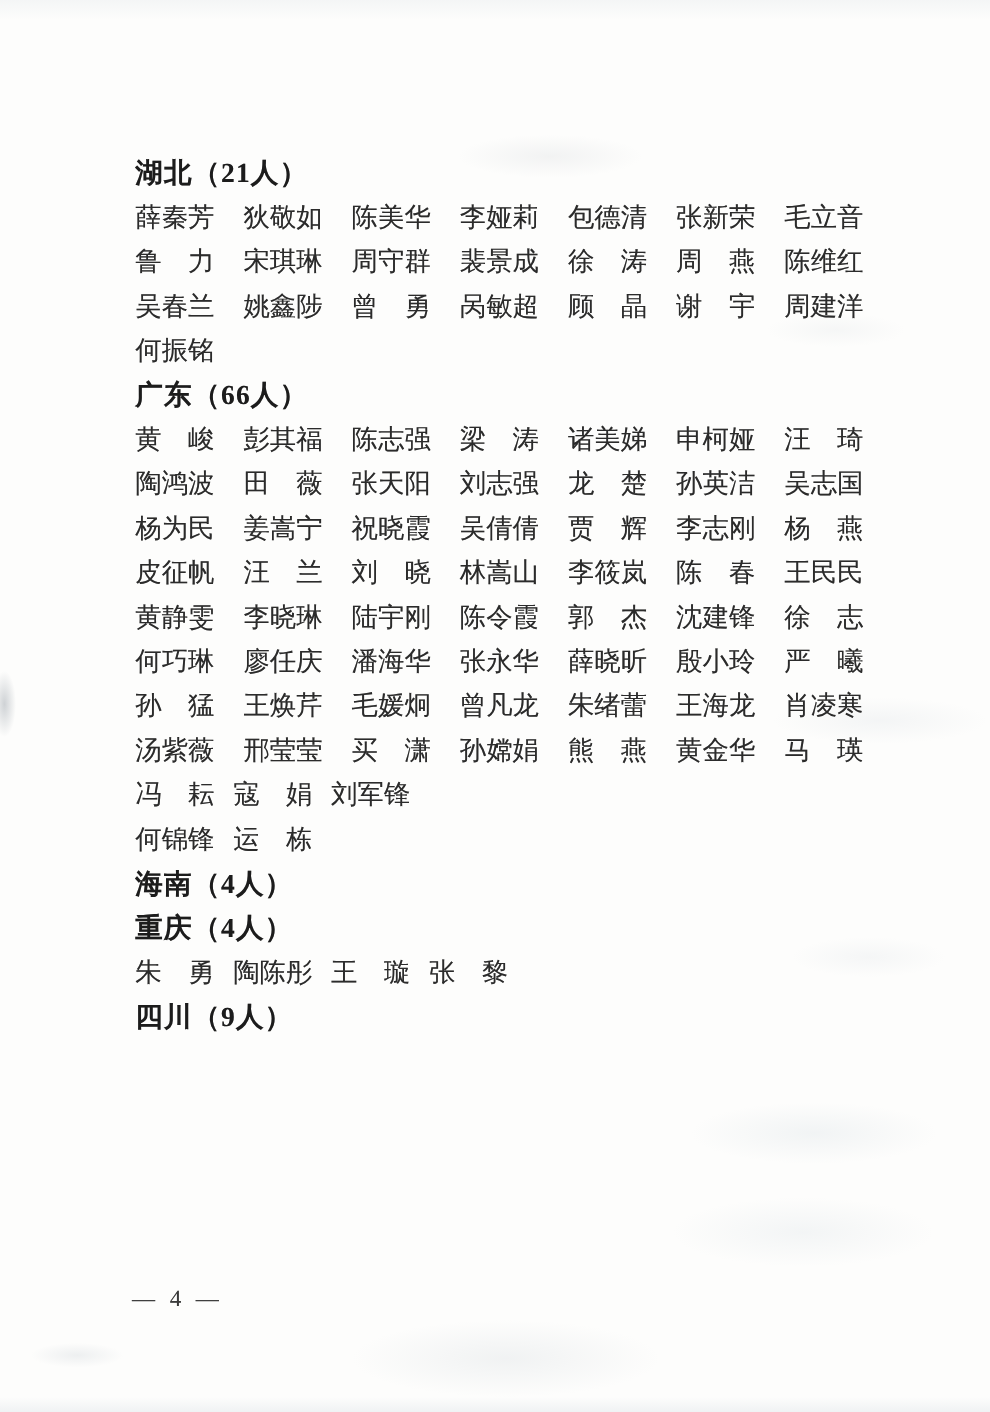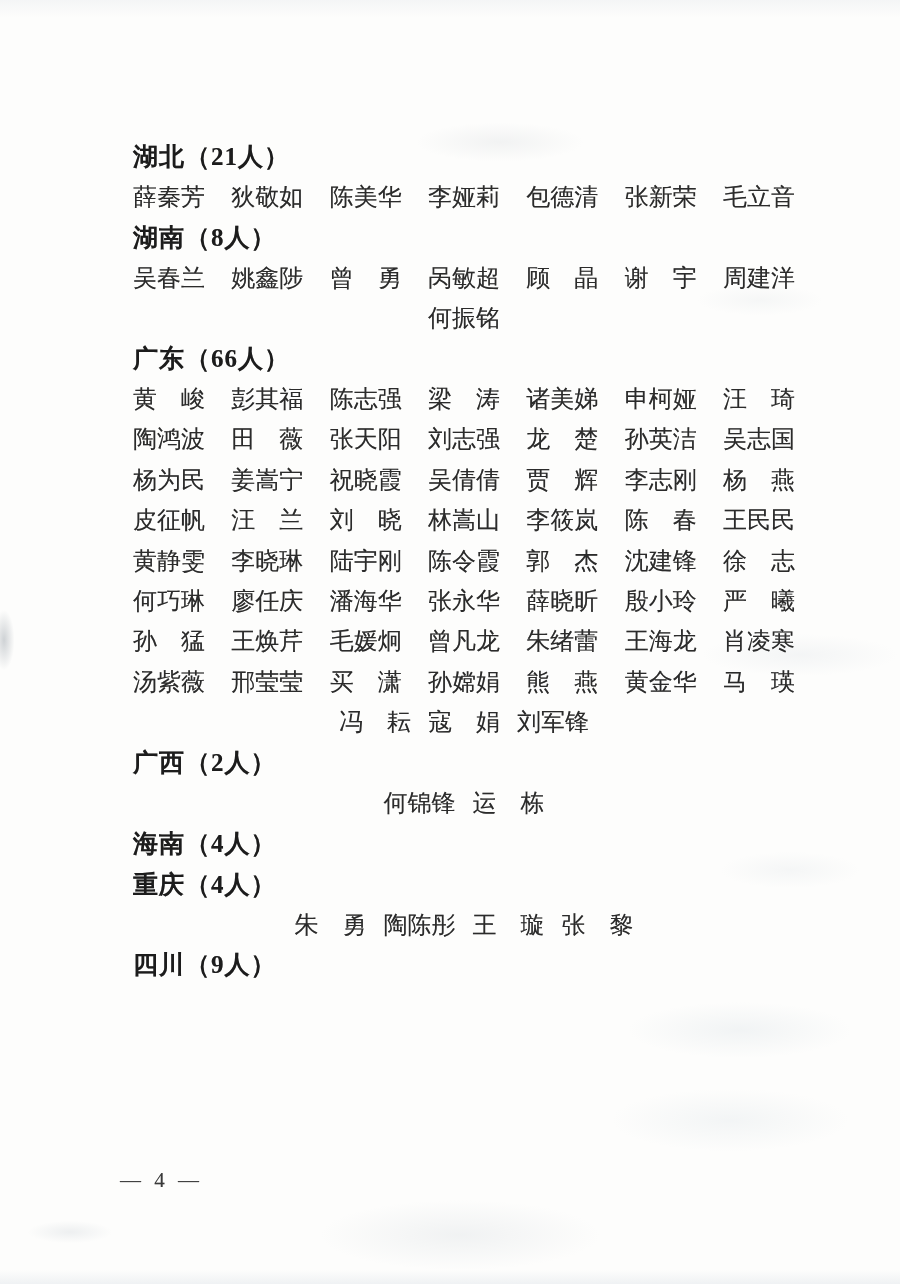--- a/index.html
+++ b/index.html
@@ -27,21 +27,21 @@
       radial-gradient(ellipse 160px 40px at 740px 1030px, rgba(180,195,205,0.16), rgba(180,195,205,0) 70%),
       radial-gradient(ellipse 170px 45px at 730px 1120px, rgba(180,195,205,0.14), rgba(180,195,205,0) 70%),
       radial-gradient(ellipse 200px 50px at 460px 1235px, rgba(190,198,205,0.20), rgba(190,198,205,0) 70%),
       radial-gradient(ellipse 14px 40px at 4px 640px, rgba(120,130,140,0.35), rgba(120,130,140,0) 75%),
       radial-gradient(ellipse 60px 16px at 70px 1232px, rgba(190,198,205,0.25), rgba(190,198,205,0) 70%),
       linear-gradient(to bottom, rgba(235,238,240,0.5) 0px, rgba(255,255,255,0) 18px),
       linear-gradient(to top, rgba(230,234,238,0.6) 0px, rgba(255,255,255,0) 14px);
   }
   .content {
     position: absolute;
-    left: 133px; top: 136px;
+    left: 123px; top: 136px;
     width: 662px;
     color: #2b2b2b;
   }
   .line {
     height: 40.45px;
     display: flex;
     align-items: center;
   }
   .sec-header {
     font-size: 25px;
@@ -49,21 +49,21 @@
     color: #1c1c1c;
     letter-spacing: 1px;
     text-shadow: 0 0 0.6px rgba(20,20,20,0.45);
   }
   .name-row {
     font-size: 24px;
     width: 100%;
     text-shadow: 0 0 0.5px rgba(40,40,40,0.4);
   }
   .name-row.full { justify-content: space-between; }
-  .name-row.partial { justify-content: center; gap: 17px; }
+  .name-row.partial { justify-content: flex-start; gap: 17px; }
   .person-name {
     display: inline-block;
     width: 3em;
     white-space: pre;
     letter-spacing: 0;
   }
   .page-number {
     position: absolute;
     left: 120px; top: 1168px;
     font-size: 21px;
@@ -80,21 +80,29 @@
       <div class="line sec-header">湖北（21人）</div>
       <div class="line name-row full">
         <span class="person-name">薛秦芳</span>
         <span class="person-name">狄敬如</span>
         <span class="person-name">陈美华</span>
         <span class="person-name">李娅莉</span>
         <span class="person-name">包德清</span>
         <span class="person-name">张新荣</span>
         <span class="person-name">毛立音</span>
       </div>
-      <div class="line sec-header">湖南（8人）</div>
+      <div class="line name-row full">
+        <span class="person-name">鲁　力</span>
+        <span class="person-name">宋琪琳</span>
+        <span class="person-name">周守群</span>
+        <span class="person-name">裴景成</span>
+        <span class="person-name">徐　涛</span>
+        <span class="person-name">周　燕</span>
+        <span class="person-name">陈维红</span>
+      </div>
       <div class="line name-row full">
         <span class="person-name">吴春兰</span>
         <span class="person-name">姚鑫陟</span>
         <span class="person-name">曾　勇</span>
         <span class="person-name">呙敏超</span>
         <span class="person-name">顾　晶</span>
         <span class="person-name">谢　宇</span>
         <span class="person-name">周建洋</span>
       </div>
       <div class="line name-row partial">
@@ -171,21 +179,20 @@
         <span class="person-name">孙嫦娟</span>
         <span class="person-name">熊　燕</span>
         <span class="person-name">黄金华</span>
         <span class="person-name">马　瑛</span>
       </div>
       <div class="line name-row partial">
         <span class="person-name">冯　耘</span>
         <span class="person-name">寇　娟</span>
         <span class="person-name">刘军锋</span>
       </div>
-      <div class="line sec-header">广西（2人）</div>
       <div class="line name-row partial">
         <span class="person-name">何锦锋</span>
         <span class="person-name">运　栋</span>
       </div>
       <div class="line sec-header">海南（4人）</div>
       <div class="line sec-header">重庆（4人）</div>
       <div class="line name-row partial">
         <span class="person-name">朱　勇</span>
         <span class="person-name">陶陈彤</span>
         <span class="person-name">王　璇</span>

